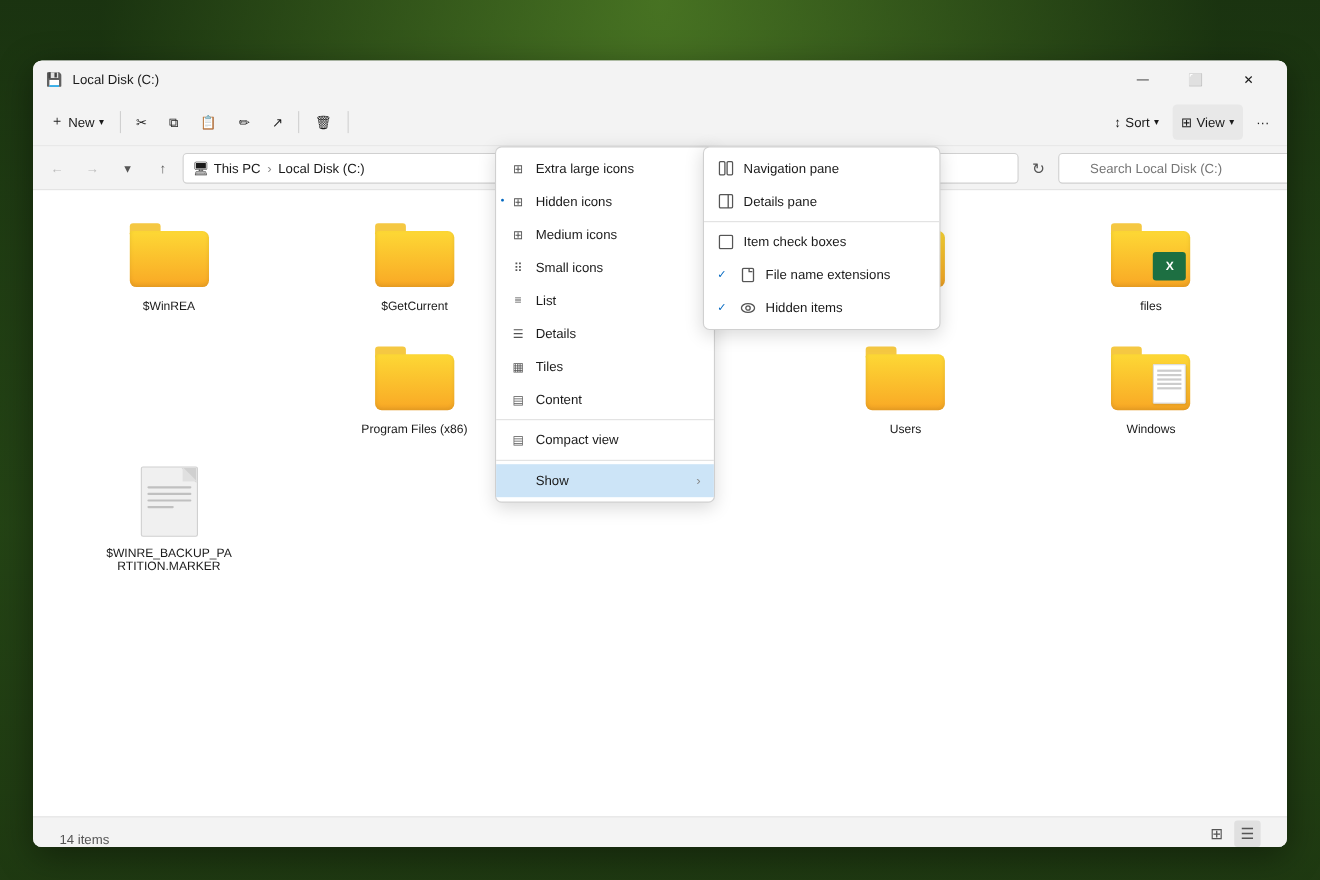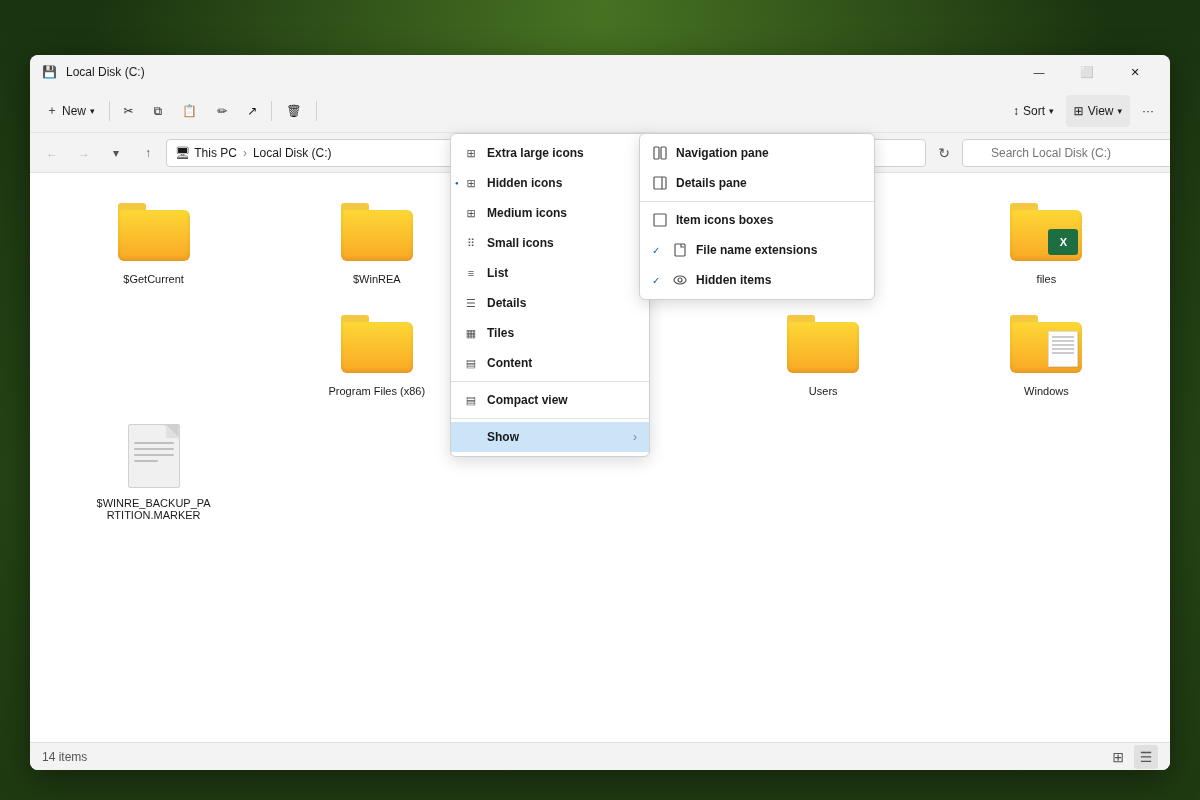--- a/index.html
+++ b/index.html
@@ -303,22 +303,22 @@
       margin-bottom: 4px;
       border-radius: 1px;
     }
 
     
     .statusbar {
       height: 28px;
       background: #f3f3f3;
       border-top: 1px solid #e0e0e0;
       display: flex;
-      align-items: center;
-      padding: 0 12px;
+      align-items: flex-end;
+      padding: 0 24px;
       justify-content: space-between;
       flex-shrink: 0;
     }
     .statusbar-left {
       font-size: 12px;
       color: #555;
     }
     .statusbar-right {
       display: flex;
       gap: 4px;
@@ -366,21 +366,21 @@
     .menu-item .menu-icon {
       width: 16px;
       height: 16px;
       display: flex;
       align-items: center;
       justify-content: center;
       color: #555;
       font-size: 11px;
       flex-shrink: 0;
     }
-    .menu-item .menu-label { flex: 1; font-weight: bold; }
+    .menu-item .menu-label { flex: 1; }
     .menu-item .check-mark {
       width: 12px;
       color: #0067c0;
       font-size: 10px;
     }
     .menu-item .arrow { color: #888; margin-left: auto; }
     .menu-sep {
       height: 1px;
       background: #e0e0e0;
       margin: 3px 0;
@@ -395,21 +395,21 @@
 
     
     .show-submenu {
       position: absolute;
       top: 78px;
       left: 609px;
       background: white;
       border: 1px solid #d0d0d0;
       border-radius: 6px;
       box-shadow: 0 4px 16px rgba(0,0,0,0.15);
-      width: 236px;
+      width: 216px;
       z-index: 201;
       padding: 4px 0;
     }
 
     .menu-item.highlighted { background: #cce4f7; align-items: center; }
 
     
     .td-badge {
       position: absolute;
       bottom: 6px;
@@ -521,31 +521,31 @@
   <div class="content-area">
     <div class="file-grid">
 
       <div class="file-item">
         <div class="icon-wrapper">
           <div class="folder-icon">
             <div class="folder-tab"></div>
             <div class="folder-body"></div>
           </div>
         </div>
-        <span class="label">$GetCurrent</span>
+        <span class="label">$WinREA</span>
       </div>
 
       <div class="file-item">
         <div class="icon-wrapper">
           <div class="folder-icon">
             <div class="folder-tab"></div>
             <div class="folder-body"></div>
           </div>
         </div>
-        <span class="label">$WinREA</span>
+        <span class="label">$GetCurrent</span>
       </div>
 
       <div class="file-item">
         <div class="icon-wrapper">
           <div class="folder-icon">
             <div class="folder-tab"></div>
             <div class="folder-body folder-doc">
               <div class="td-badge" style="font-size:11px;">Td</div>
             </div>
           </div>
@@ -729,21 +729,21 @@
       </span>
       <span class="menu-label">Details pane</span>
     </div>
     <div class="menu-sep"></div>
     <div class="menu-item">
       <span class="menu-icon">
         <svg width="14" height="14" viewBox="0 0 14 14" fill="none">
             <rect x="1" y="1" width="12" height="12" rx="1" stroke="#555" stroke-width="1.2"></rect>
           </svg>
       </span>
-      <span class="menu-label">Item icons boxes</span>
+      <span class="menu-label">Item check boxes</span>
     </div>
     <div class="menu-item">
       <span class="check-mark">✓</span>
       <span class="menu-icon">
         <svg width="14" height="14" viewBox="0 0 14 14" fill="none">
             <rect x="2" y="1" width="10" height="12" rx="1" stroke="#555" stroke-width="1.2"></rect>
             <polyline points="8,1 8,4 11,4" stroke="#555" stroke-width="1.2" fill="none"></polyline>
           </svg>
       </span>
       <span class="menu-label">File name extensions</span>

